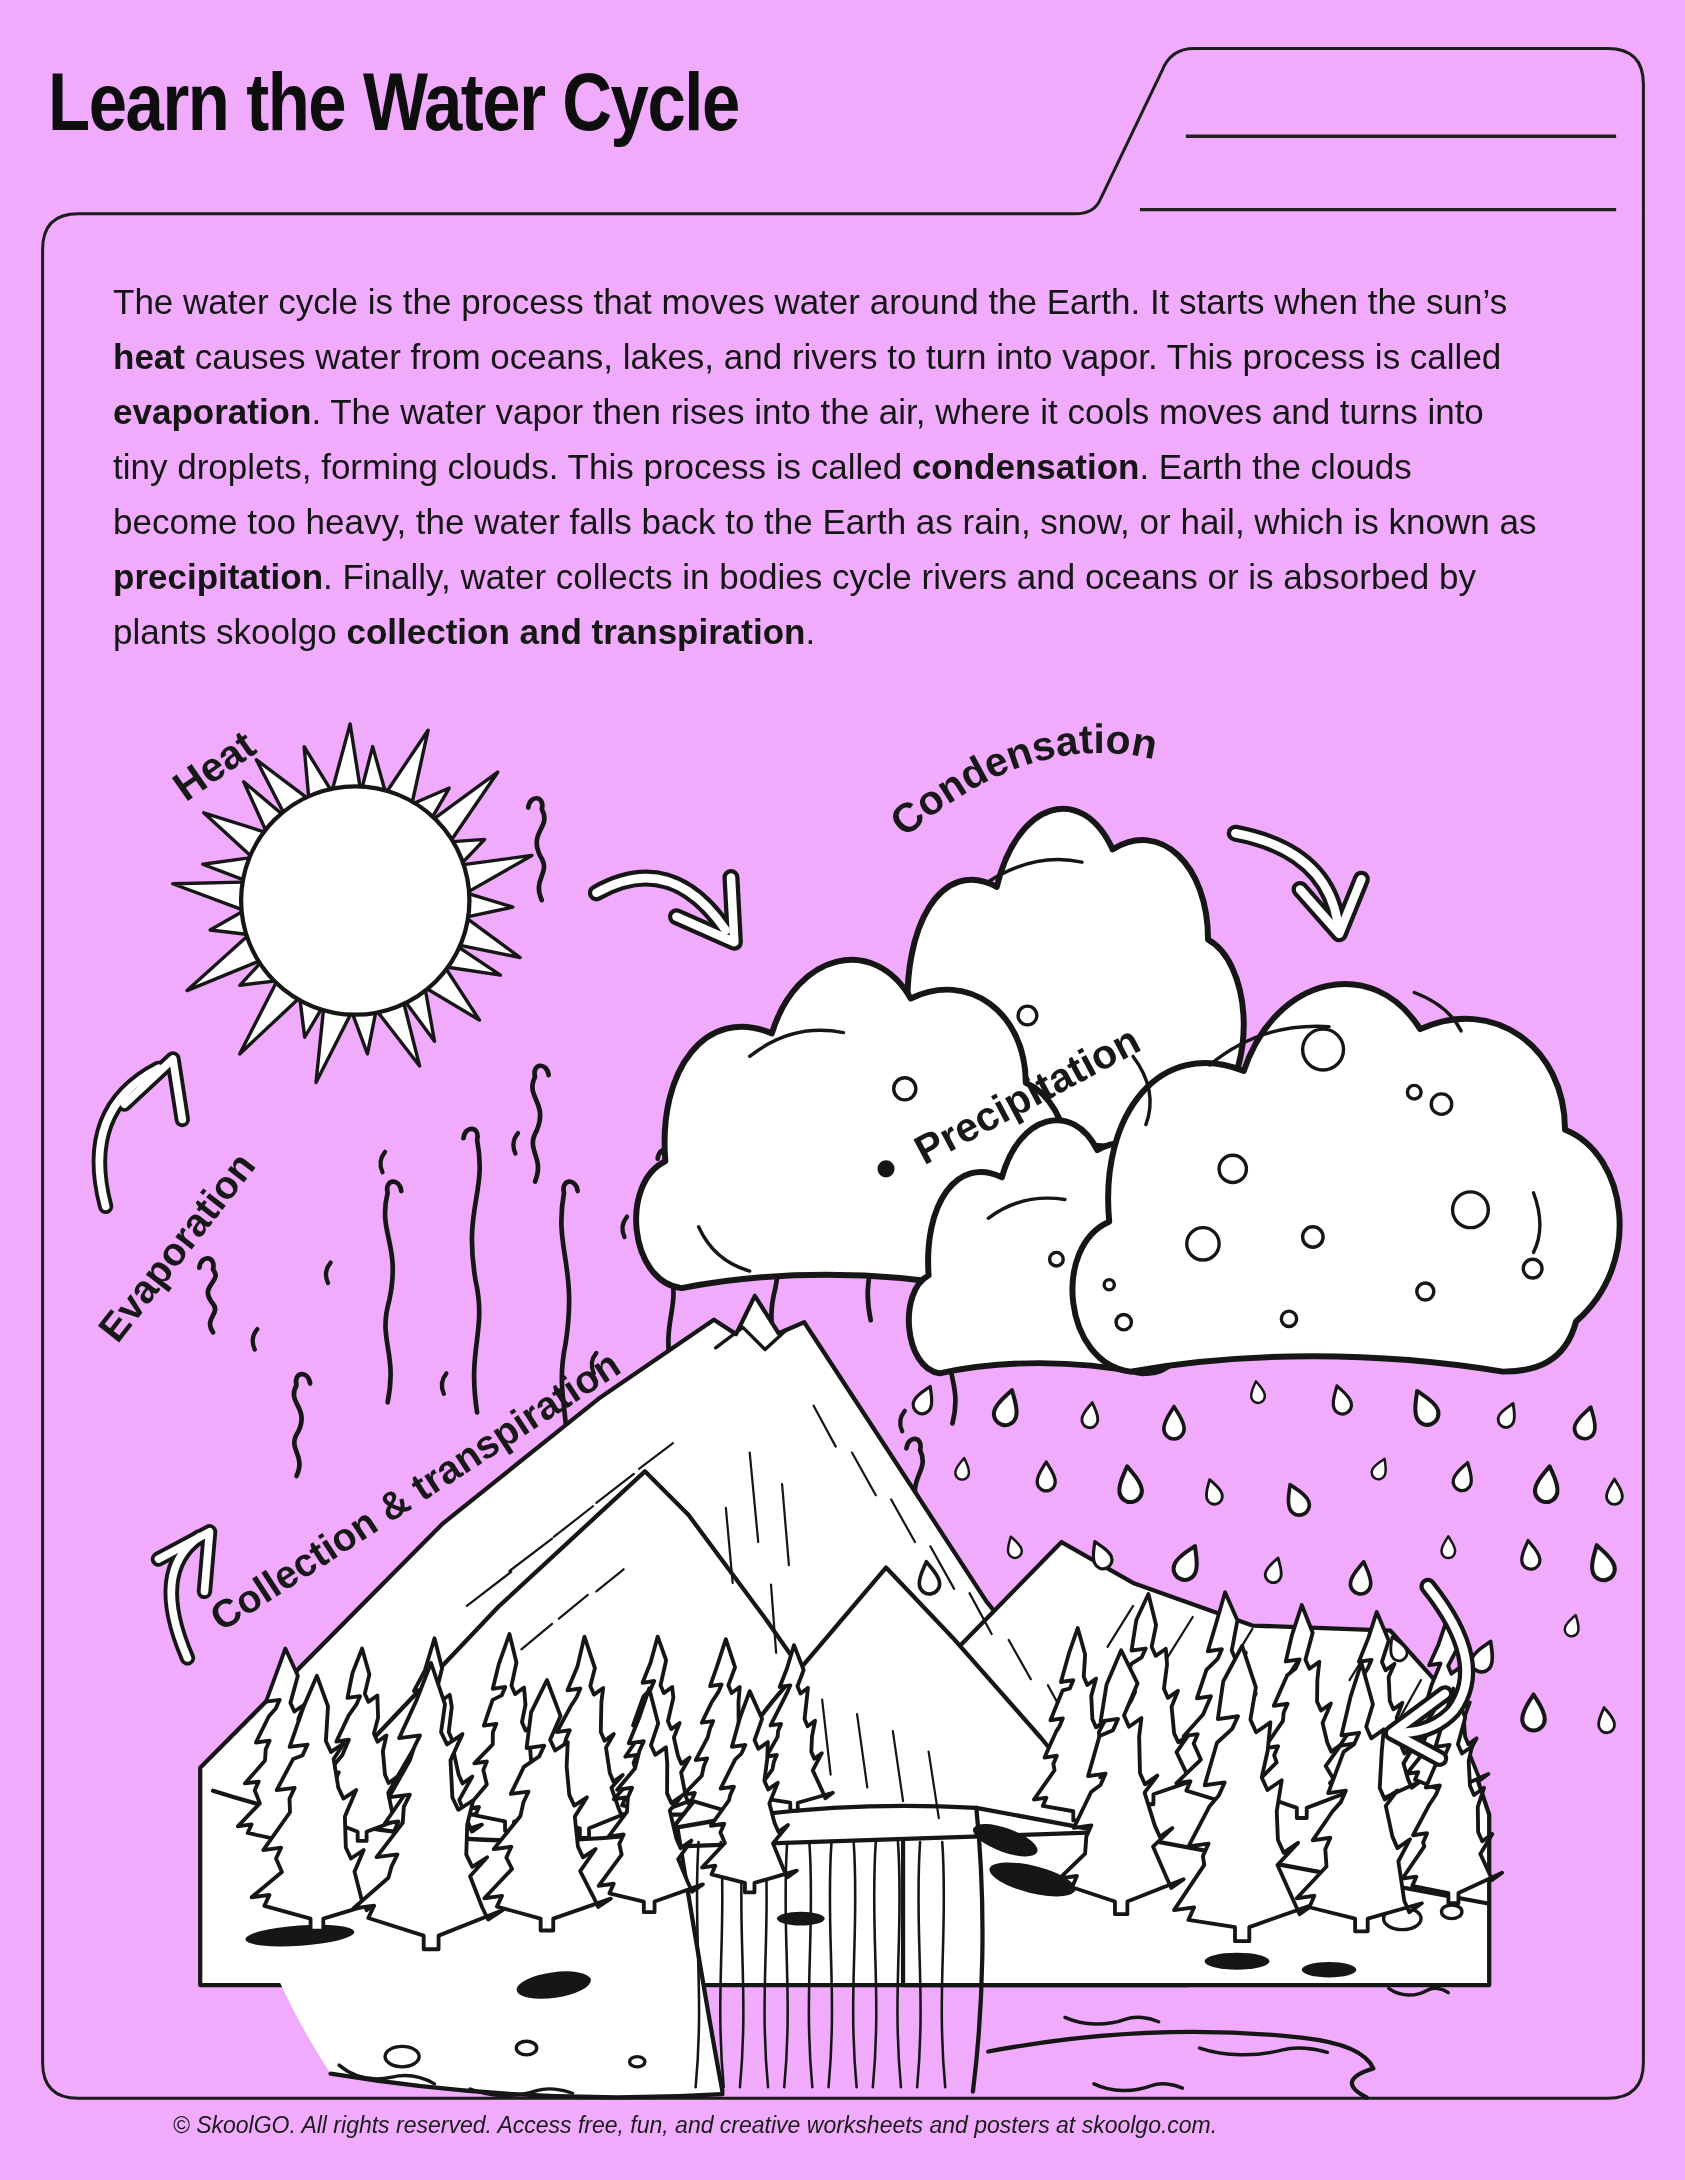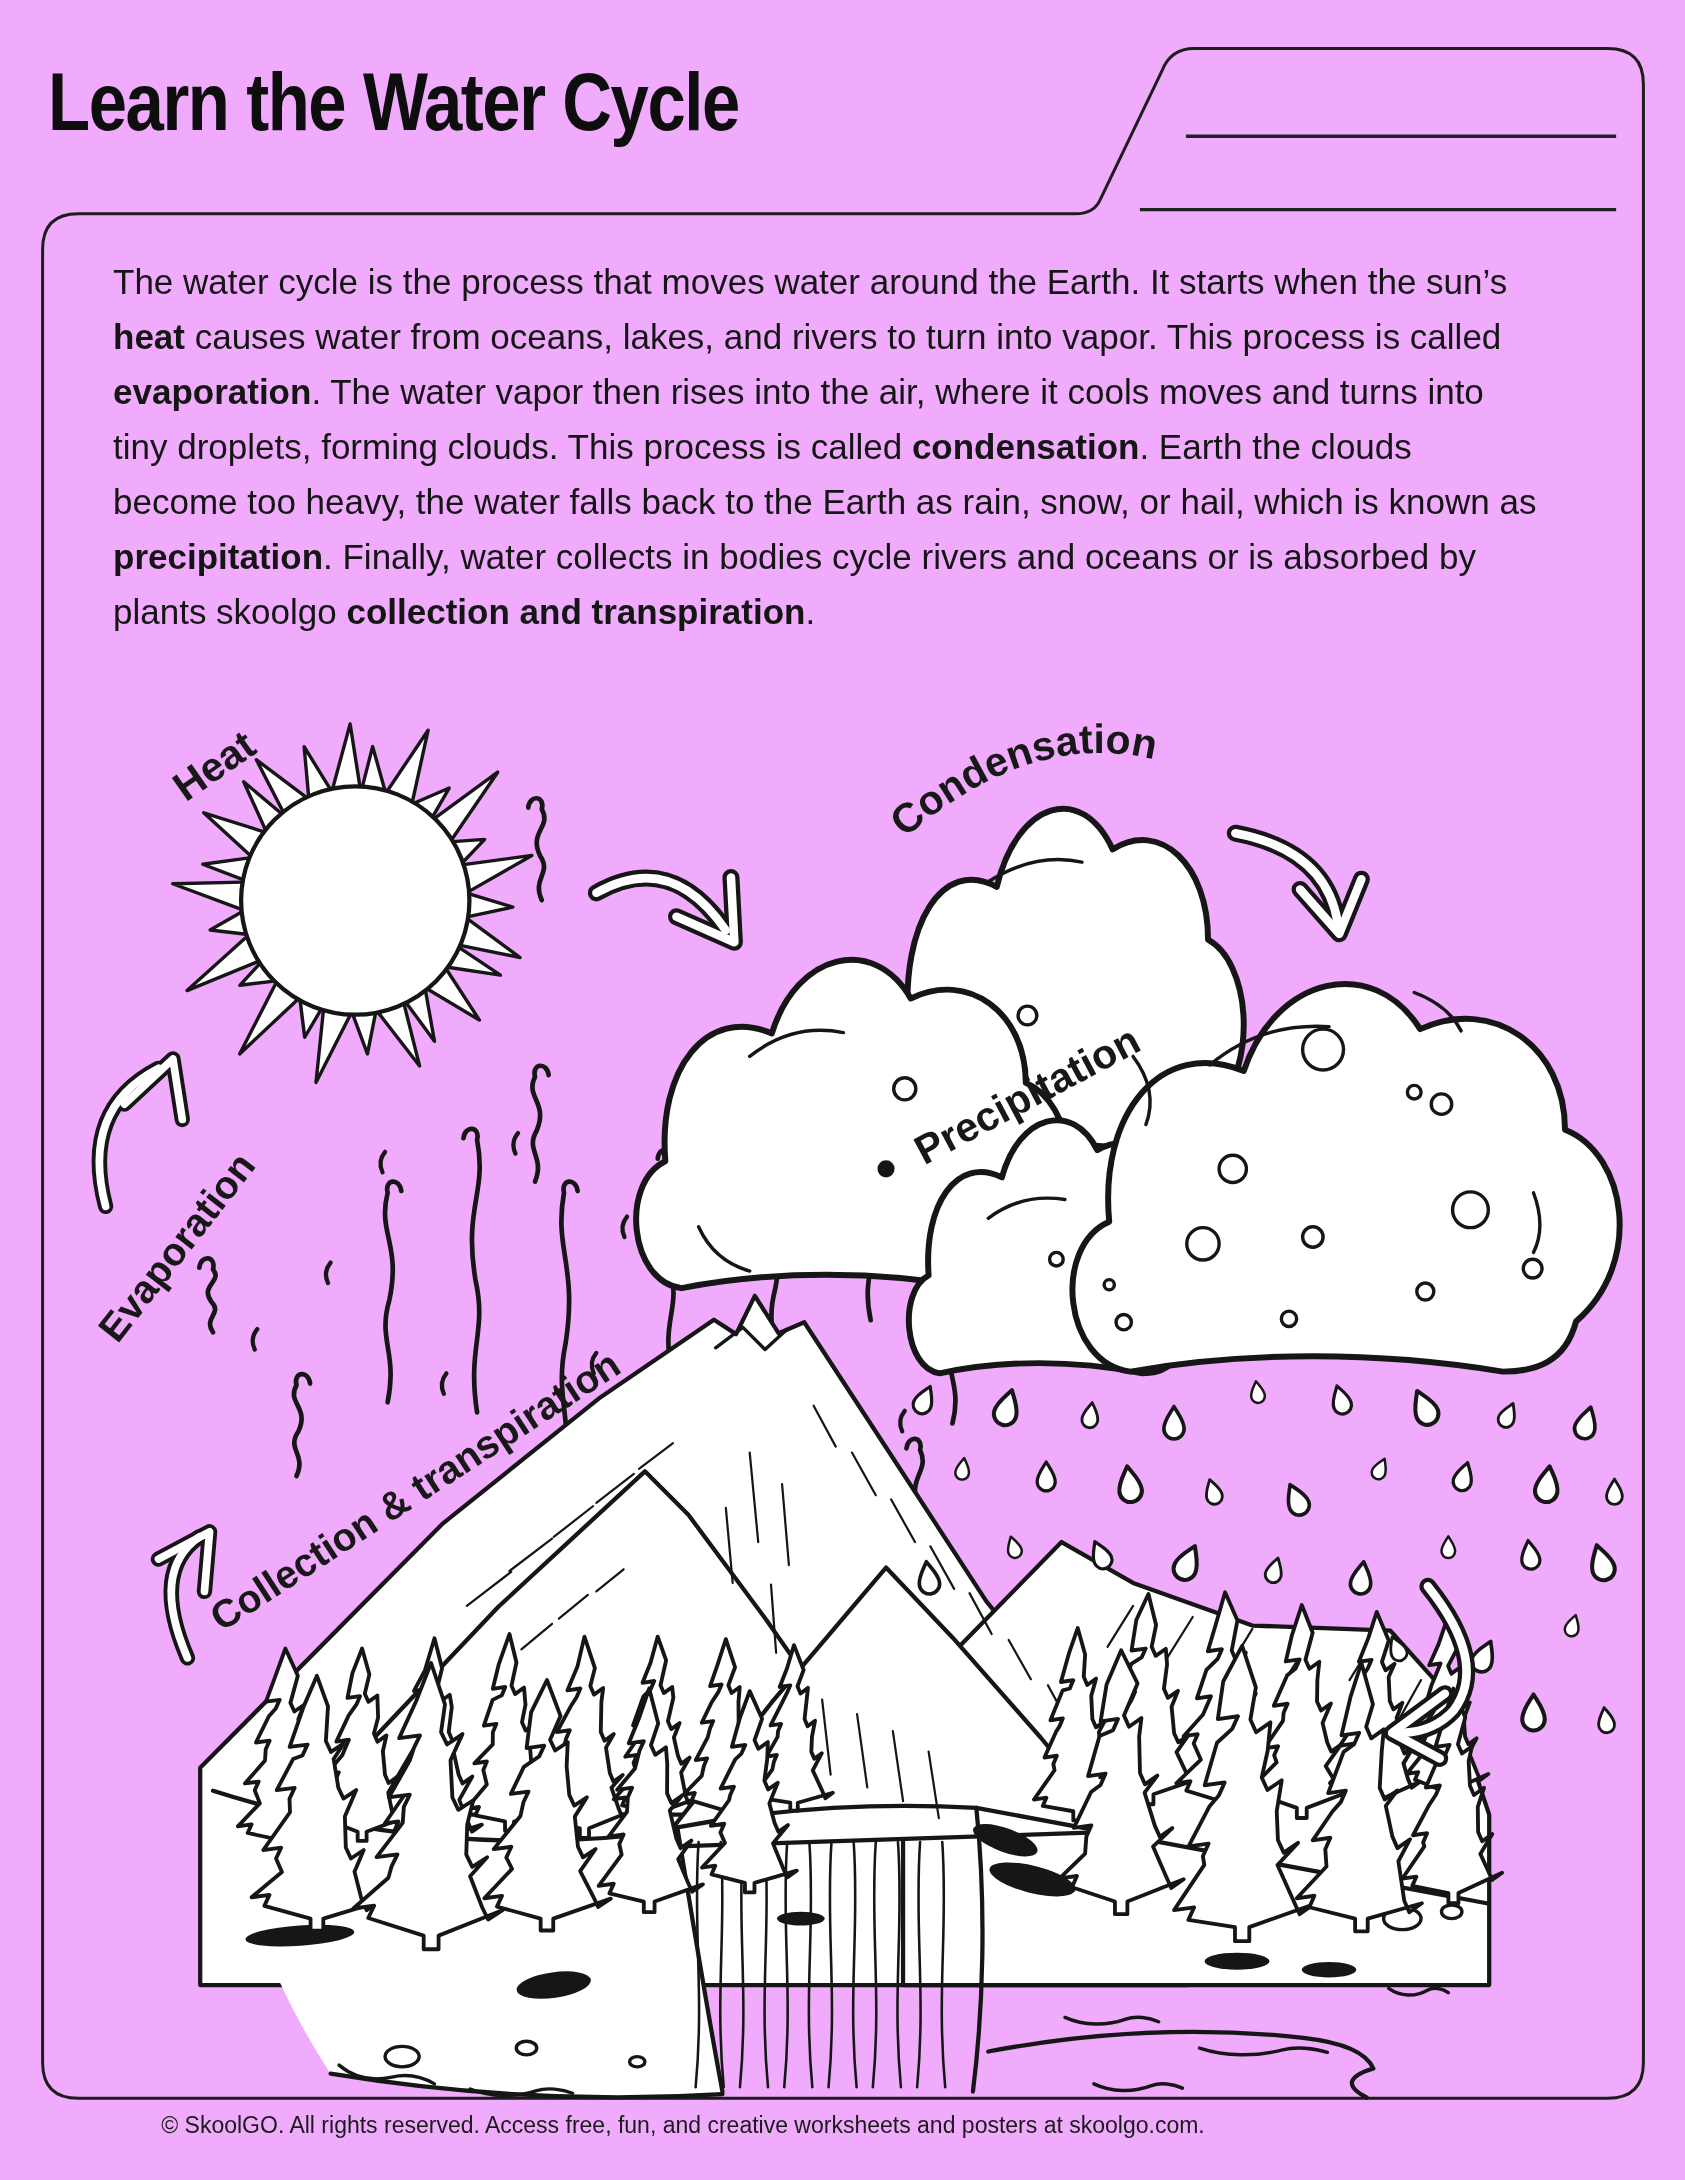--- a/index.html
+++ b/index.html
@@ -1,24 +1,24 @@
 <!DOCTYPE html>
 <html style="font-size:13.6px"><head>
 <meta charset="utf-8">
 <style>
   html,body{margin:0;padding:0;background:#fff;}
   .page{position:relative;width:1686px;height:2181px;background:#f0abfc;overflow:hidden;
         font-family:"Liberation Sans",sans-serif;color:#141414;}
   .title{position:absolute;left:48px;top:55px;margin:0;font-size:82px;font-weight:800;
          letter-spacing:-1.7px;transform:scaleX(.84);transform-origin:left top;white-space:nowrap;color:#0e0e0e;}
   .art{position:absolute;left:0;top:0;width:1686px;height:2181px;}
-  .intro{position:absolute;left:113px;top:254px;font-size:35px;line-height:55px;color:#151515;}
+  .intro{position:absolute;left:113px;top:274px;font-size:35px;line-height:55px;color:#151515;}
   .pline{white-space:nowrap;}
   .pline b{font-weight:700;}
-  .footer{position:absolute;left:0;top:2112px;width:1366px;text-align:center;font-size:23px;color:#1a1a1a;}
+  .footer{position:absolute;left:12px;top:2112px;width:1366px;text-align:center;font-size:23px;color:#1a1a1a;font-style:italic;}
 </style>
 </head>
 <body>
 
 <div class="page">
 
   <h1 class="title">Learn the Water Cycle</h1>
 
   <svg class="art" viewBox="0 0 1979 2560">
 

